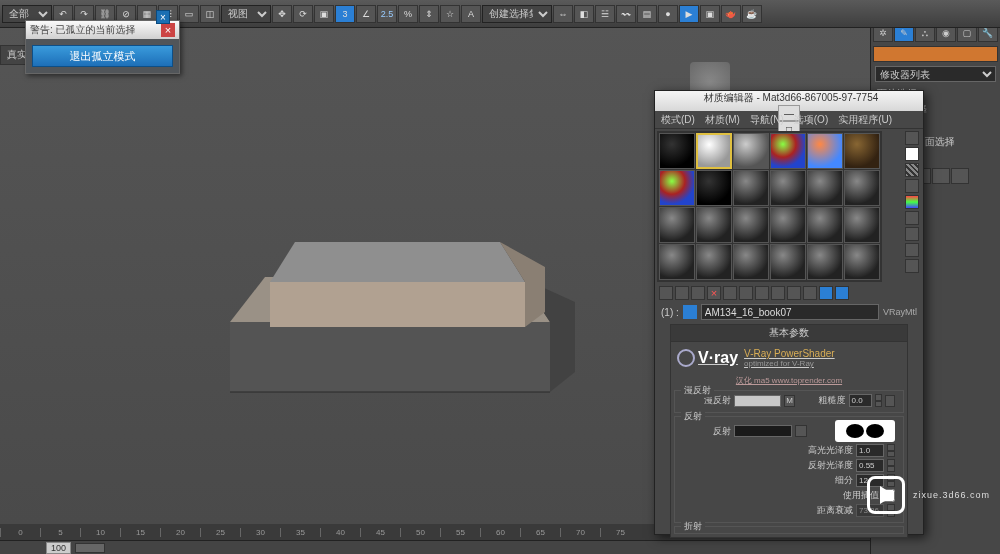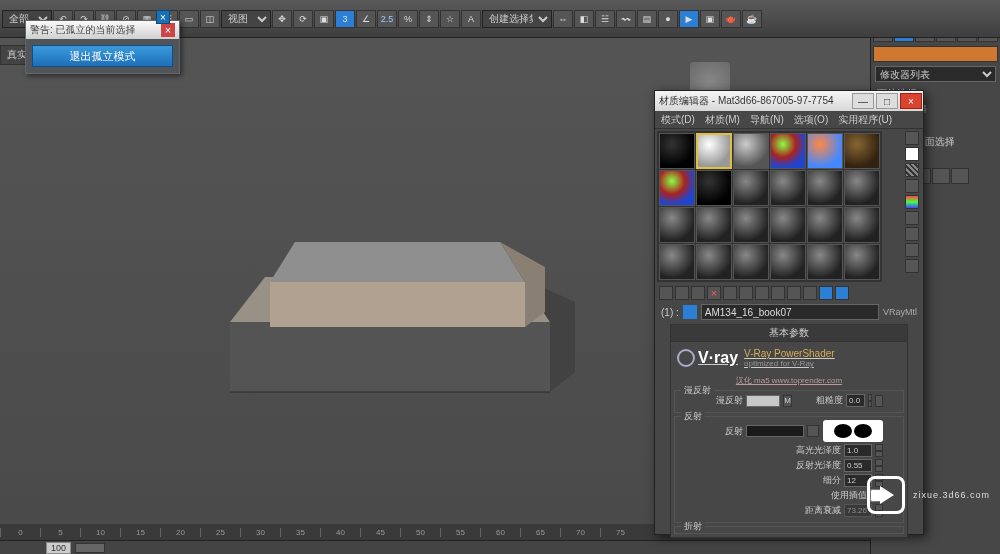--- a/index.html
+++ b/index.html
@@ -1,31 +1,31 @@
 <!DOCTYPE html>
 <html><head>
 <meta charset="utf-8">
 <style>
 * { margin: 0; padding: 0; box-sizing: border-box; font-family: "Microsoft YaHei", Arial, sans-serif; }
 body { width: 1000px; height: 554px; background: #4a4a4a; overflow: hidden; position: relative; color: #ccc; font-size: 11px; }
-.toolbar { height: 38px; background: linear-gradient(#5a5a5a,#3e3e3e); display: flex; align-items: center; padding: 0 2px; border-bottom: 1px solid #222; gap: 1px; position: relative; z-index: 1; }
+.toolbar { height: 28px; background: linear-gradient(#5a5a5a,#3e3e3e); display: flex; align-items: center; padding: 0 2px; border-bottom: 1px solid #222; gap: 1px; position: relative; z-index: 1; }
 .tb-btn { width: 20px; height: 18px; background: #555; border: 1px solid #333; display: flex; align-items: center; justify-content: center; font-size: 9px; color: #ddd; }
 .tb-sel { height: 18px; background: #444; border: 1px solid #222; color: #ccc; font-size: 10px; padding: 0 2px; }
 .viewport { position: absolute; left: 0; top: 22px; right: 130px; bottom: 30px; background: linear-gradient(#555,#4a4a4a); }
 .isolate-dlg { position: absolute; left: 25px; top: 20px; width: 155px; background: #eee; border: 1px solid #666; z-index: 5; box-shadow: 2px 2px 5px rgba(0,0,0,.5); }
 .isolate-title { height: 18px; background: linear-gradient(#fafafa,#d0d0d0); font-size: 10px; color: #444; display: flex; align-items: center; padding: 0 4px; justify-content: space-between; }
 .isolate-title .x { width: 14px; height: 14px; background: #c44; color: #fff; text-align: center; line-height: 14px; font-size: 11px; }
 .isolate-body { padding: 6px; background: #515559; }
 .isolate-btn { width: 100%; height: 22px; background: linear-gradient(#3a9bdc,#1d6fb8); border: 1px solid #0d4f88; color: #fff; font-size: 11px; cursor: pointer; }
 .truth { position: absolute; left: 0; top: 45px; background: #444; color: #ccc; font-size: 10px; padding: 2px 6px; border: 1px solid #333; z-index: 2; }
 .box3d { position: absolute; left: 170px; top: 160px; width: 440px; height: 260px; }
 .boxsvg { width: 100%; height: 100%; }
 .viewcube { position: absolute; right: 140px; top: 40px; width: 40px; height: 40px; background: radial-gradient(#aaa,#777); border-radius: 4px; opacity: .6; }
 .mateditor { position: absolute; left: 654px; top: 90px; width: 270px; height: 445px; background: #474747; border: 1px solid #222; z-index: 10; box-shadow: 3px 3px 10px rgba(0,0,0,.6); }
-.me-title { height: 20px; background: linear-gradient(#f5f5f5,#d8d8d8); display: flex; align-items: center; font-size: 10px; color: #333; }
+.me-title { height: 20px; background: linear-gradient(#f5f5f5,#d8d8d8); display: flex; align-items: center; font-size: 10px; color: #333; flex-direction: column; }
 .me-title span:first-child { flex: 1; padding-left: 4px; }
 .me-title .wbtn { width: 22px; height: 16px; margin: 0 1px; text-align: center; font-size: 10px; line-height: 16px; }
 .me-title .min { background: #ddd; border: 1px solid #999; }
 .me-title .max { background: #ddd; border: 1px solid #999; }
 .me-title .cls { background: #d9432f; color: #fff; border: 1px solid #a02010; }
 .me-menu { height: 18px; background: #474747; display: flex; gap: 10px; padding: 0 6px; font-size: 10px; align-items: center; color: #ccc; border-bottom: 1px solid #333; }
 .me-slots { display: grid; grid-template-columns: repeat(6,36px); grid-template-rows: repeat(4,36px); gap: 1px; padding: 2px; background: #333; margin: 2px; }
 .slot { background: radial-gradient(circle at 35% 30%, #888, #222 70%); border: 1px solid #555; position: relative; }
 .slot.white { background: radial-gradient(circle at 35% 30%, #fff, #999 70%); border: 2px solid #e0c040; }
 .slot.black { background: radial-gradient(circle at 35% 30%, #333, #000 70%); }
@@ -41,21 +41,21 @@
 .me-name .pick { width: 14px; height: 14px; background: #2b7fd4; }
 .me-name .type { color: #aaa; font-size: 9px; }
 .me-rollout { border: 1px solid #333; margin: 2px 15px; background: #474747; }
 .me-rollhead { text-align: center; font-size: 10px; padding: 1px; background: #3a3a3a; color: #ccc; border-bottom: 1px solid #333; }
 .vray-logo { display: flex; align-items: center; gap: 6px; padding: 6px; text-decoration: underline; }
 .vray-logo .vlogo { font-size: 16px; font-weight: bold; color: #fff; display: flex; align-items: center; }
 .vray-logo .vlogo .vicon { width: 18px; height: 18px; border: 2px solid #aac; border-radius: 50%; margin-right: 3px; }
 .vray-text { font-size: 10px; color: #d8ad55; }
 .vray-text .sub { font-size: 8px; color: #999; }
 .vray-link { font-size: 8px; color: #b99; text-decoration: underline; text-align: center; padding: 1px; }
-.param-group { border: 1px solid #555; margin: 3px; padding: 2px 20px 4px; position: relative; }
+.param-group { border: 1px solid #555; margin: 3px; padding: 2px 8px 4px; position: relative; }
 .param-group > .pg-title { position: absolute; top: -7px; left: 6px; background: #474747; padding: 0 3px; font-size: 9px; color: #ccc; }
 .param-row { display: flex; align-items: center; gap: 3px; font-size: 9px; padding: 1px 0; color: #ccc; justify-content: flex-end; }
 .param-row .lbl { text-align: right; min-width: 48px; }
 .swatch { width: 58px; height: 12px; background: #1a1a1a; border: 1px solid #666; }
 .swatch.light { background: #c8c8c8; }
 .spinner { width: 28px; height: 13px; background: #2a2a2a; border: 1px solid #666; color: #ccc; font-size: 8px; padding: 0 2px; display: flex; align-items: center; }
 .spin-btns { width: 8px; height: 13px; display: flex; flex-direction: column; }
 .spin-btns div { flex: 1; background: #555; border: 1px solid #333; font-size: 5px; line-height: 4px; text-align: center; }
 .m-btn { width: 12px; height: 12px; background: #555; border: 1px solid #333; font-size: 8px; text-align: center; line-height: 10px; }
 .blobs { width: 60px; height: 22px; background: #fff; border-radius: 3px; display: flex; align-items: center; justify-content: center; gap: 2px; margin-left: auto; }

